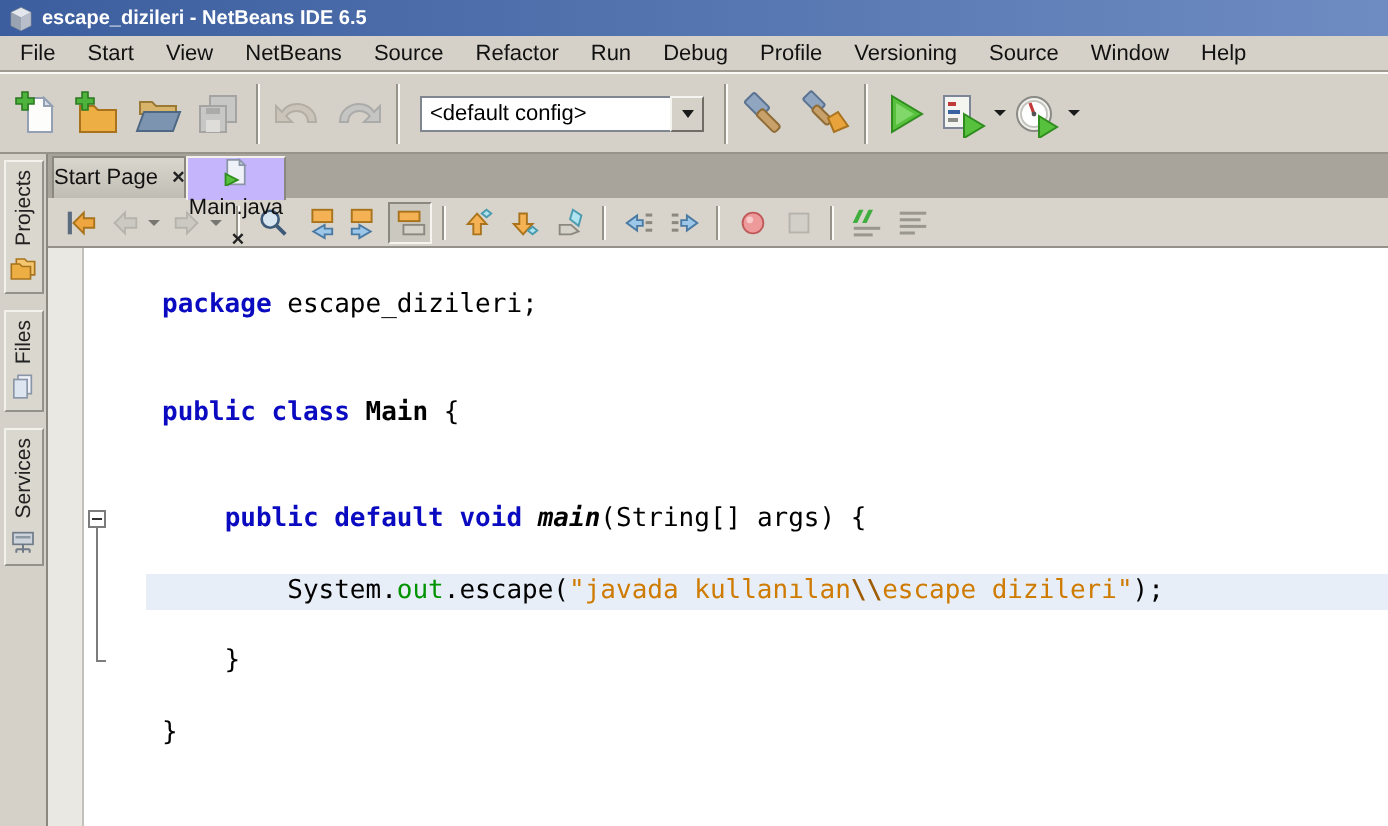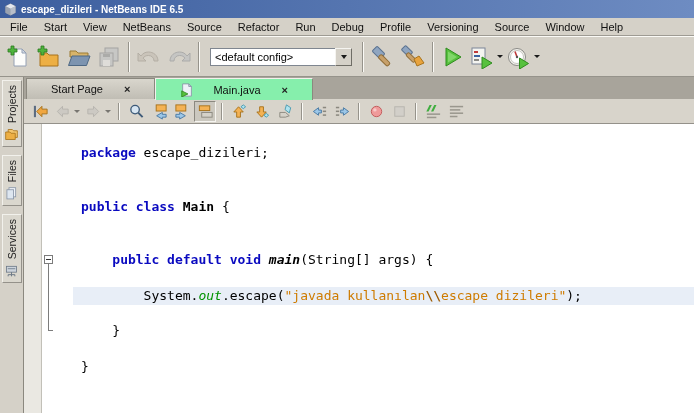--- a/index.html
+++ b/index.html
@@ -37,24 +37,24 @@
   #side-rail { width:24px; flex:0 0 24px; background:var(--ui-bg); border-right:1px solid #8b887f;
     display:flex; flex-direction:column; align-items:center; padding-top:3px; }
   .vtab { width:20px; display:flex; flex-direction:column; align-items:center; gap:4px; padding:4px 0;
     margin-bottom:8px; border:1px solid; border-color:#f2f1ec #94918a #94918a #f2f1ec; background:#dad7ce; }
   .vtab .vlabel { writing-mode:vertical-rl; transform:rotate(180deg); font-size:10.5px; color:#222; }
   .vtab svg { width:15px; height:15px; display:block; }
   #main-col { flex:1; display:flex; flex-direction:column; min-width:0; }
   
   #tabrow { height:22px; flex:0 0 22px; background:var(--tabrow-bg); display:flex; align-items:flex-end;
     padding-left:2px; position:relative; z-index:2; }
-  .tab { height:21px; display:flex; align-items:center; gap:19px; padding:0 24px; color:#111;
+  .tab { height:21px; display:flex; align-items:center; gap:5px; padding:0 0; color:#111;
     border:1px solid #8b887f; border-bottom:none; background:linear-gradient(#d9d6cd,#c0bdb4); white-space:nowrap; }
-  .tab.selected { background:#86efac; height:22px; margin-bottom:-1px;
-    border-color:#f2f1ec #8b887f #d8d4cb #f2f1ec; }
+  .tab.selected { background:#c4b5fd; height:22px; margin-bottom:-1px;
+    border-color:#f2f1ec #8b887f #d8d4cb #f2f1ec;flex-direction:column; }
   .tab .close { font-weight:bold; font-size:11px; color:#222; line-height:10px; margin-left:2px; }
   .tab svg { width:14px; height:14px; display:block; }
   
   #ed-toolbar { height:25px; flex:0 0 25px; background:#d8d4cb; border-bottom:1px solid #94918a;
     display:flex; align-items:center; padding:0 5px; gap:1px; }
   .ebtn { height:21px; min-width:22px; display:flex; align-items:center; justify-content:center;
     border:1px solid transparent; padding:0 1px; }
   .ebtn svg { width:17px; height:17px; display:block; }
   .ebtn.pressed { border-color:#8b887f #f5f4f0 #f5f4f0 #8b887f; background:#cbc8bf; }
   .esep { width:2px; height:17px; border-left:1px solid #96938b; border-right:1px solid #fbfaf6; margin:0 4px; }
@@ -63,21 +63,21 @@
   #gutter { position:absolute; left:0; top:0; bottom:0; width:18px; background:var(--gutter-bg);
     border-right:1px solid #c2c0b8; }
   #code { position:absolute; left:49px; top:20px; right:0;
     font-family:"DejaVu Sans Mono","Liberation Mono",monospace; font-size:13px; color:#000; }
   .code-line { height:17.85px; line-height:17.85px; white-space:pre; padding-left:8px; }
   .code-line.current { background:var(--current-line); }
   .tk-kw { color:var(--keyword); font-weight:bold; }
   .tk-plain { color:#000; }
   .tk-decl { color:#000; font-weight:bold; }
   .tk-method { color:#000; font-weight:bold; font-style:italic; }
-  .tk-field { color:var(--static-field); font-style:italic; }
+  .tk-field { color:var(--static-field); }
   .tk-string { color:var(--string-literal); }
   .tk-escape { color:var(--string-escape); font-weight:bold; }
   #fold-box { position:absolute; left:20px; top:131px; width:9px; height:9px; background:#fff;
     border:1px solid #7c7c7c; }
   #fold-box::after { content:""; position:absolute; left:1px; top:3px; width:5px; height:1px; background:#333; }
   #fold-line { position:absolute; left:24px; top:139px; width:5px; height:68px;
     border-left:1px solid #7c7c7c; border-bottom:1px solid #7c7c7c; }
 </style>
 </head>
 <body>

